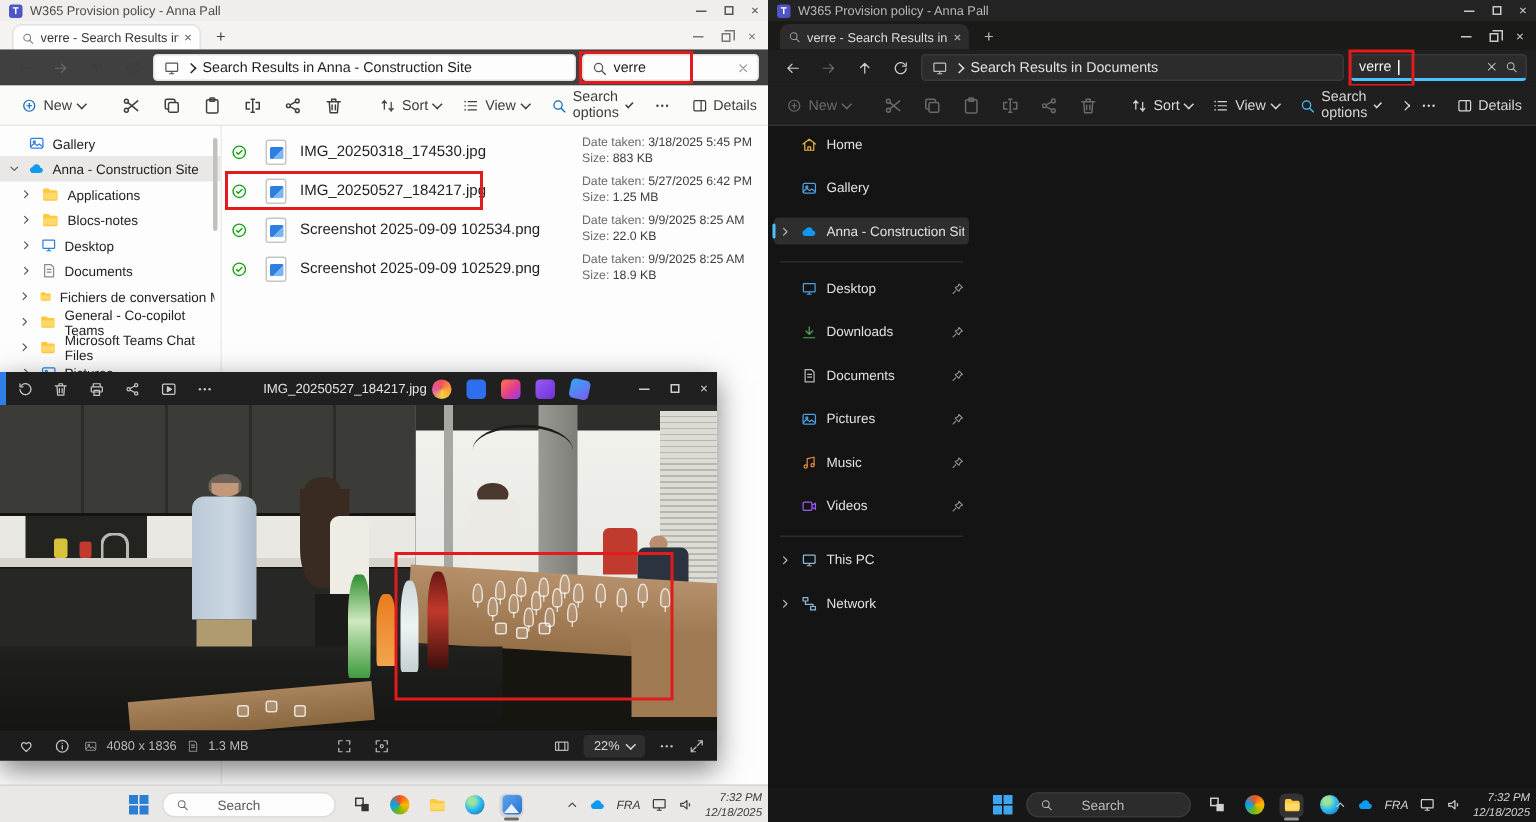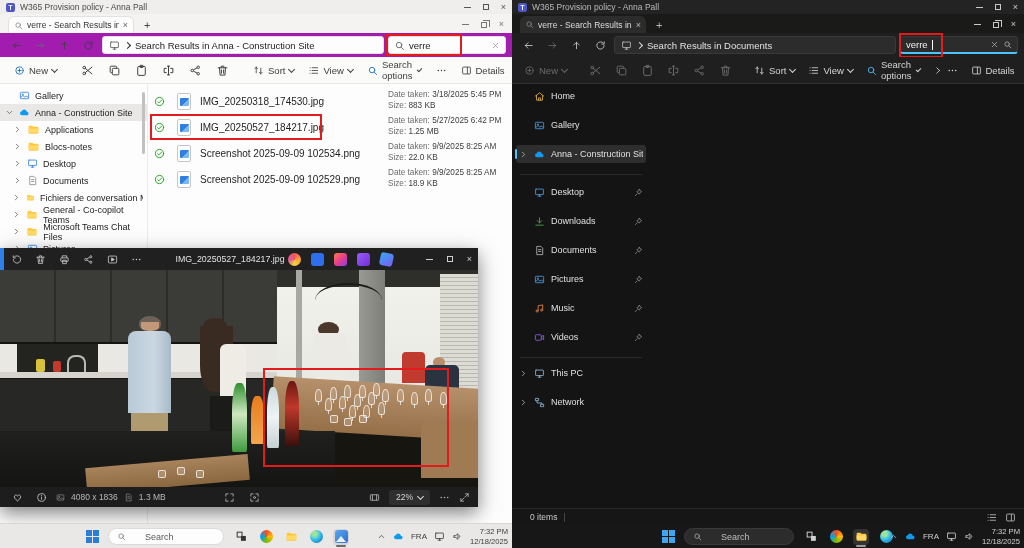--- a/index.html
+++ b/index.html
@@ -26,21 +26,21 @@
   border-top:1px solid currentColor; border-right:1px solid currentColor; }
 .wc-close { font-size:9px; line-height:1; }
 
 .l-tabs { left:0; top:14px; width:512px; height:19px; background:#f4f3f2; display:flex; align-items:flex-end; }
 .l-tab { margin-left:8px; width:126px; height:17px; background:#fdfdfd; border:1px solid #e2e1e0; border-bottom:none;
   border-radius:6px 6px 0 0; display:flex; align-items:center; gap:4px; padding:0 5px; color:#333; font-size:8.5px; }
 .tab-close { margin-left:auto; color:#666; font-size:9px; }
 .tab-plus { margin-left:10px; color:#444; font-size:11px; padding-bottom:2px; }
 .l-tabs .tb-controls { padding:0 8px 4px 0; color:#777; }
 
-.l-addr { left:0; top:33px; width:512px; height:24px; background:#a21caf; display:flex; align-items:center;
+.l-addr { left:0; top:33px; width:512px; height:24px; background:#404040; display:flex; align-items:center;
   gap:4px; padding:0 6px; color:#444; }
 .navbtn { width:20px; height:18px; display:flex; align-items:center; justify-content:center; color:#3d3d3d; }
 .navbtn.dim { color:#a8a8a8; }
 .addr-field { height:18px; background:#fdfdfd; border:1px solid #e0dfde; border-radius:3px;
   display:flex; align-items:center; gap:5px; padding:0 6px; color:#222; font-size:9.5px; flex:1; }
 .srch-field { position:relative; width:118px; height:18px; background:#fdfdfd; border:1px solid #e0dfde;
   border-radius:3px; display:flex; align-items:center; gap:4px; padding:0 5px; color:#222; font-size:9.5px; }
 .redbox { border:2px solid #e31b1c; position:absolute; pointer-events:none; }
 
 .l-tools { left:0; top:57px; width:512px; height:27px; background:#fbfbfa; border-bottom:1px solid #e8e7e6;
@@ -107,21 +107,21 @@
   background:conic-gradient(#f25022,#ffb900,#7fba00,#00a4ef,#f25022); }
 .edge-ball { width:13px; height:13px; border-radius:50%;
   background:radial-gradient(circle at 35% 30%,#9be29b 0 20%,#35c1f1 45%,#0b62a8 100%); }
 .photos-ic { width:13px; height:13px; border-radius:3px; background:linear-gradient(135deg,#5aa7ee,#2b6fd4);
   position:relative; overflow:hidden; }
 .photos-ic::after { content:""; position:absolute; left:1px; bottom:1px; border-left:5px solid transparent;
   border-right:5px solid transparent; border-bottom:6px solid #e8f2fd; }
 .tk-active { background:rgba(0,0,0,.08); border-radius:4px; position:relative; }
 .tk-active::after { content:""; position:absolute; left:3px; bottom:-2px; width:10px; height:2px;
   border-radius:2px; background:#6b6b6b; }
-.tray { position:absolute; display:flex; align-items:center; gap:7px; color:#3c3c3c; }
+.tray { position:absolute; display:flex; align-items:center; gap:7px; color:#3c3c3c;font-style:italic; }
 .tray .clock { font-size:7.6px; text-align:right; line-height:1.25; }
 
 
 #right { left:512px; top:0; width:512px; height:548px; background:#141414; color:#e4e4e4; }
 .d-teamsbar { left:0; top:0; width:512px; height:14px; background:#242323; color:#b9b9b9;
   display:flex; align-items:center; padding:0 6px; font-size:8.5px; gap:5px; }
 .d-tabs { left:0; top:14px; width:512px; height:19px; background:#1a1a19; display:flex; align-items:flex-end; }
 .d-tab { margin-left:8px; width:126px; height:17px; background:#2d2c2c; border-radius:6px 6px 0 0;
   display:flex; align-items:center; gap:4px; padding:0 5px; color:#dcdcdc; font-size:8.5px; }
 .d-tabs .tab-close,.d-tabs .tab-plus { color:#bbb; }
@@ -1099,32 +1099,20 @@
             </svg>
           </span>
       <svg class="ic-s" style="color:#8fb9d8">
             <use href="#i-network"></use>
           </svg>
       <span>Network</span>
     </div>
   </div>
 
 
-  <div class="abs d-status">
-    <span>0 items</span>
-    <span style="color:#5a5a5a">|</span>
-    <span class="st-icons">
-      <svg class="ic-s">
-            <use href="#i-viewlist"></use>
-          </svg>
-      <svg class="ic-s">
-            <use href="#i-details"></use>
-          </svg>
-    </span>
-  </div>
 
   <div class="abs d-task">
     <div class="row" style="position:absolute;left:150px;top:0;height:23px;gap:9px">
       <span class="winlogo bright">
             <i></i>
             <i></i>
             <i></i>
             <i></i>
           </span>
       <span class="search-pill">

